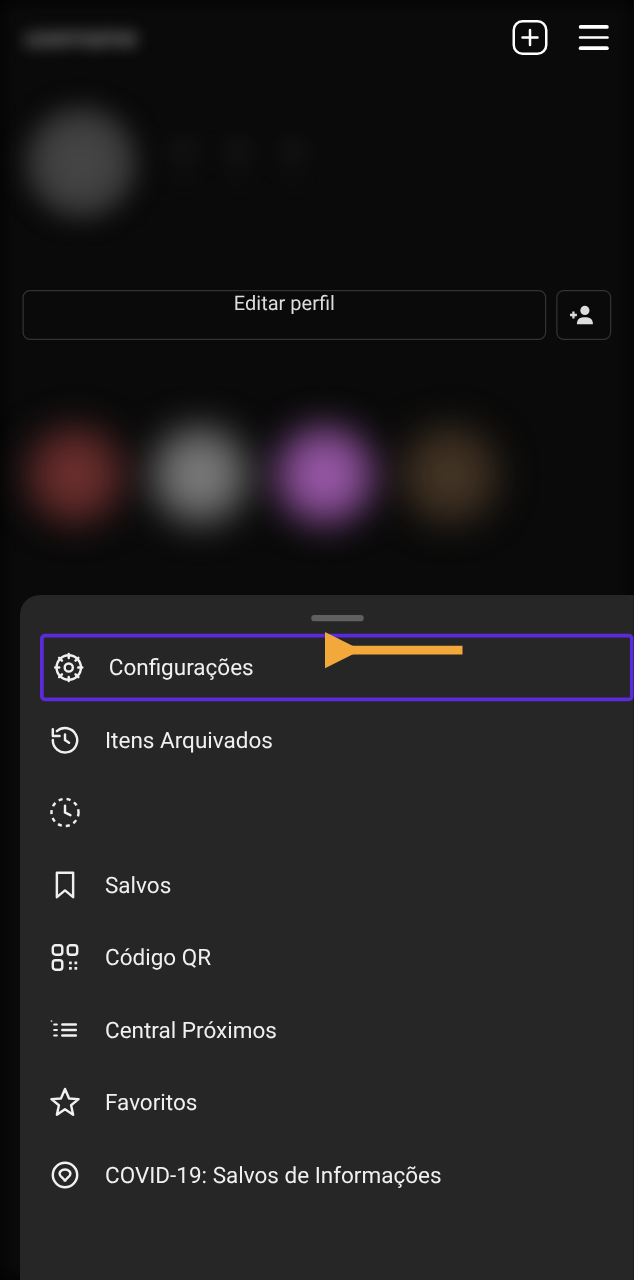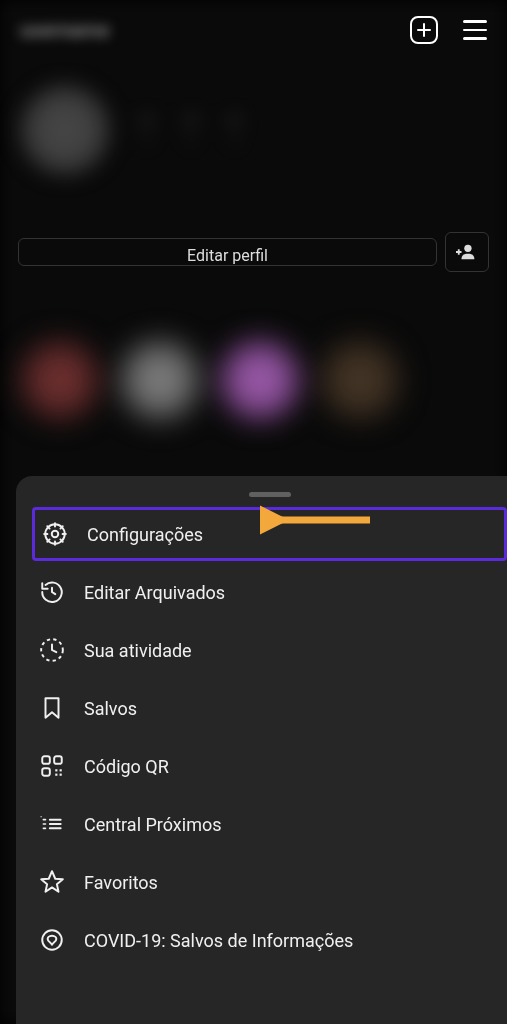--- a/index.html
+++ b/index.html
@@ -109,28 +109,28 @@
       position: absolute;
       top: 232px;
       left: 18px;
       right: 18px;
       display: flex;
       gap: 8px;
       align-items: center;
     }
     .edit-profile-btn {
       flex: 1;
-      height: 28px;
+      height: 40px;
       border: 1px solid #333;
       background: transparent;
       color: #ddd;
       border-radius: 6px;
       font-size: 16px;
       display: flex;
-      align-items: flex-end;
+      align-items: flex-start;
       justify-content: center;
     }
     .discover-btn {
       width: 44px;
       height: 40px;
       border: 1px solid #333;
       background: transparent;
       border-radius: 6px;
       display: flex;
       align-items: center;
@@ -290,31 +290,30 @@
       <span>Configurações</span>
     </div>
 
     <div class="menu-item">
       <div class="menu-icon">
         <svg viewBox="0 0 24 24">
             <path d="M3 12 A9 9 0 1 0 6 5.5 M3 4 L3 9 L8 9" stroke-linecap="round" stroke-linejoin="round"></path>
             <path d="M12 8 L12 12 L15 14" stroke-linecap="round"></path>
           </svg>
       </div>
-      <span>Editar Arquivados</span>
+      <span>Itens Arquivados</span>
     </div>
 
     <div class="menu-item">
       <div class="menu-icon">
         <svg viewBox="0 0 24 24">
             <circle cx="12" cy="12" r="10" stroke-dasharray="3 3"></circle>
             <path d="M12 7 L12 12 L16 14" stroke-linecap="round"></path>
           </svg>
       </div>
-      <span>Sua atividade</span>
     </div>
 
     <div class="menu-item">
       <div class="menu-icon">
         <svg viewBox="0 0 24 24">
             <path d="M6 3 L18 3 L18 21 L12 16 L6 21 Z" stroke-linejoin="round"></path>
           </svg>
       </div>
       <span>Salvos</span>
     </div>

